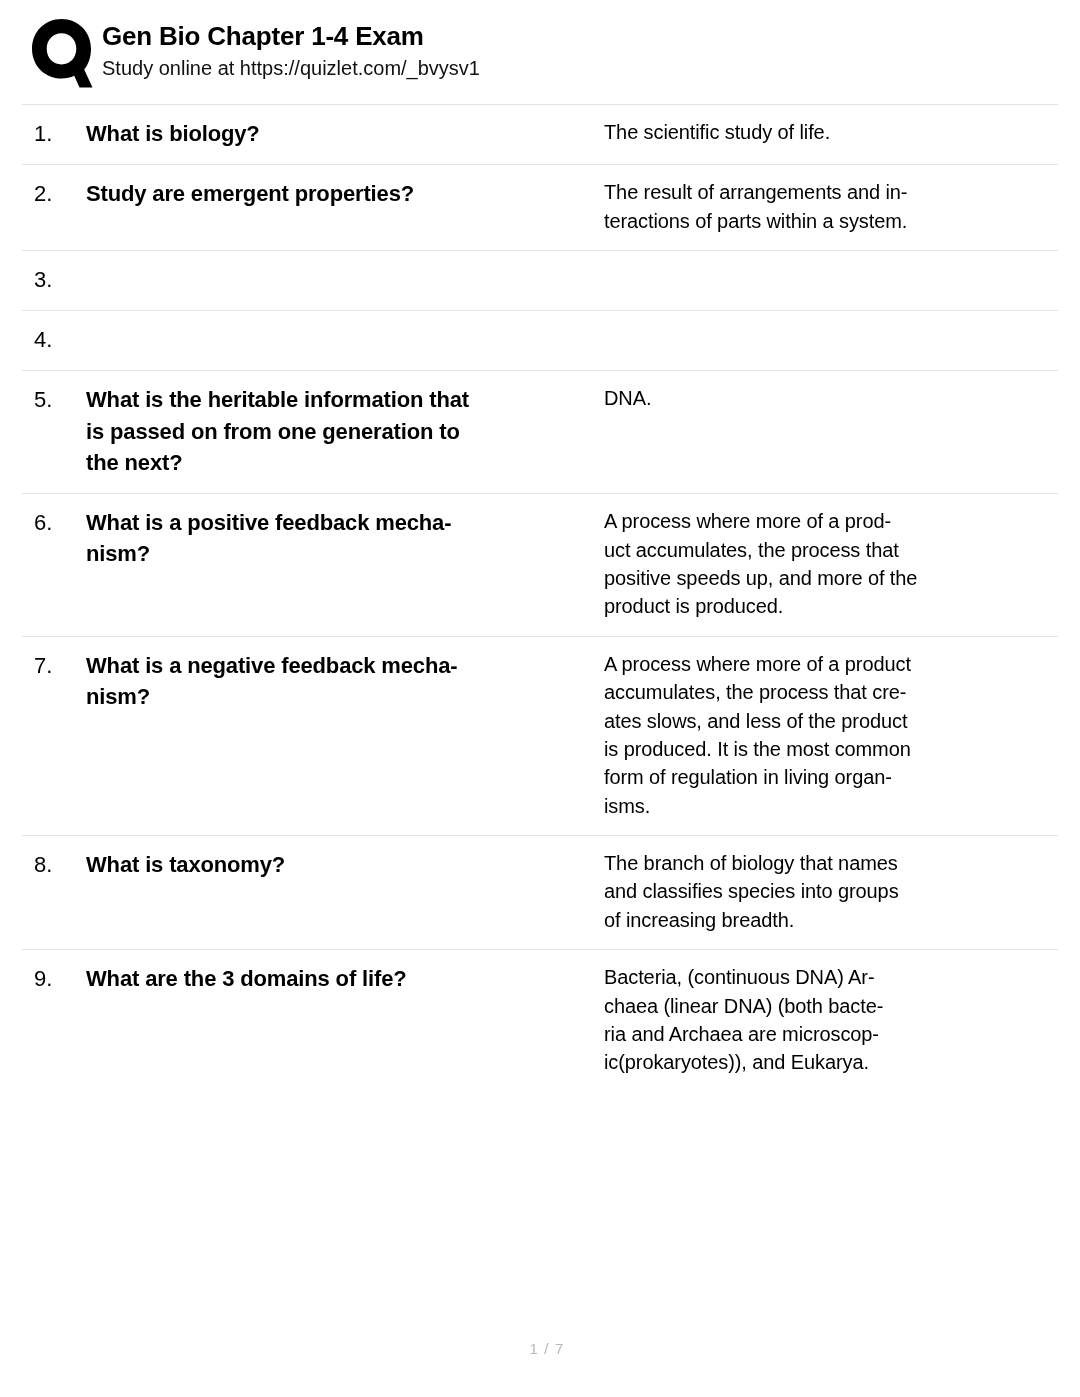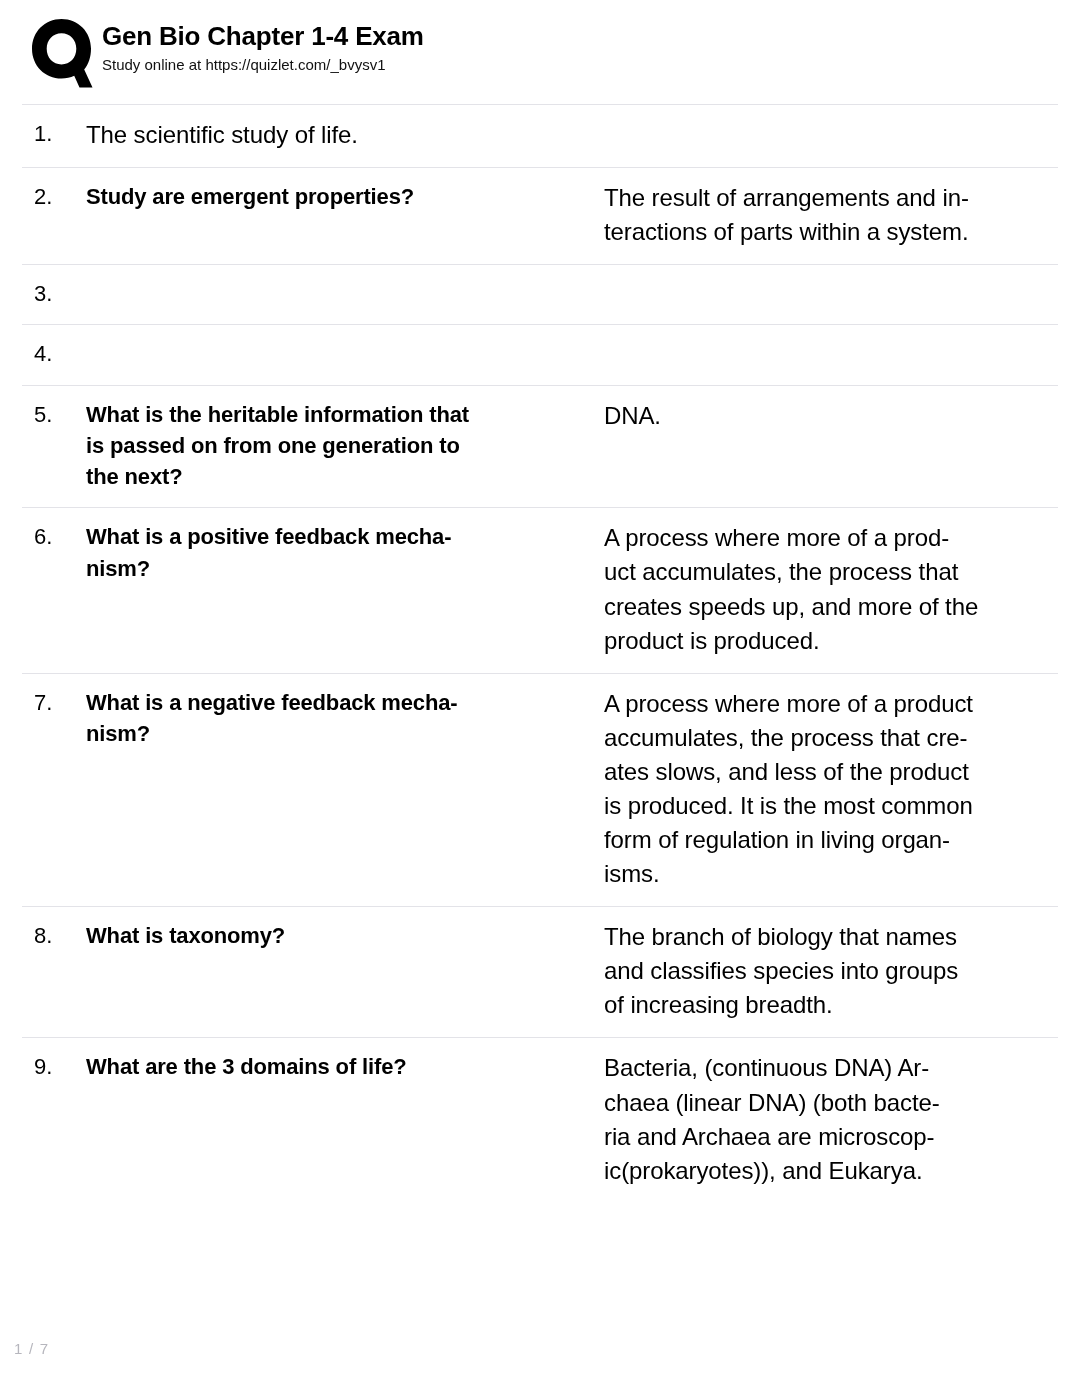--- a/index.html
+++ b/index.html
@@ -45,21 +45,21 @@
     padding-top: 6px;
   }
   .doc-title {
     font-size: 26px;
     font-weight: bold;
     letter-spacing: -0.2px;
     line-height: 1.12;
     color: #000;
   }
   .doc-subtitle {
-    font-size: 15px;
+    font-size: 20px;
     font-weight: normal;
     line-height: 1.3;
     margin-top: 4px;
     color: #111;
   }
 
   
   .qa-table {
     margin-top: 6px;
   }
@@ -94,37 +94,37 @@
     font-size: 22px;
     font-weight: bold;
     line-height: 1.42;
     letter-spacing: -0.15px;
     color: #000;
     white-space: pre-line;
   }
 
   .qdef {
     flex: 1 1 auto;
-    font-size: 24px;
+    font-size: 20px;
     font-weight: normal;
     line-height: 1.42;
     letter-spacing: -0.1px;
     color: #000;
     white-space: pre-line;
   }
 
   .qdef:empty, .qterm:empty { min-height: 1px; }
 
   
   .footer {
     position: absolute;
     left: 14px;
     right: 0;
     top: 1340px;
-    text-align: left;
+    text-align: center;
   }
   .page-num {
     font-size: 15px;
     color: #b6b6bd;
     letter-spacing: 1.2px;
   }
 </style>
 </head>
 <body>
 
@@ -139,20 +139,21 @@
     <div class="header-text">
       <div class="doc-title">Gen Bio Chapter 1-4 Exam</div>
       <div class="doc-subtitle">Study online at https://quizlet.com/_bvysv1</div>
     </div>
   </div>
 
   <div class="qa-table">
 
     <div class="qa-row">
       <div class="qnum">1.</div>
+      <div class="qterm">What is biology?</div>
       <div class="qdef">The scientific study of life.</div>
     </div>
 
     <div class="qa-row">
       <div class="qnum">2.</div>
       <div class="qterm">Study are emergent properties?</div>
       <div class="qdef">The result of arrangements and in-
 teractions of parts within a system.</div>
     </div>
 
@@ -171,21 +172,21 @@
 the next?</div>
       <div class="qdef">DNA.</div>
     </div>
 
     <div class="qa-row">
       <div class="qnum">6.</div>
       <div class="qterm">What is a positive feedback mecha-
 nism?</div>
       <div class="qdef">A process where more of a prod-
 uct accumulates, the process that
-creates speeds up, and more of the
+positive speeds up, and more of the
 product is produced.</div>
     </div>
 
     <div class="qa-row">
       <div class="qnum">7.</div>
       <div class="qterm">What is a negative feedback mecha-
 nism?</div>
       <div class="qdef">A process where more of a product
 accumulates, the process that cre-
 ates slows, and less of the product

